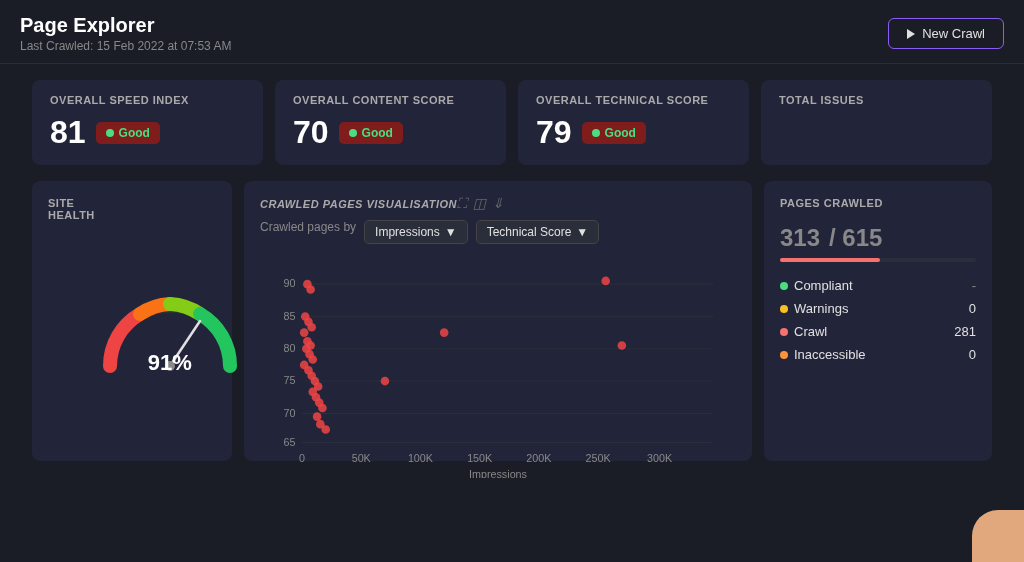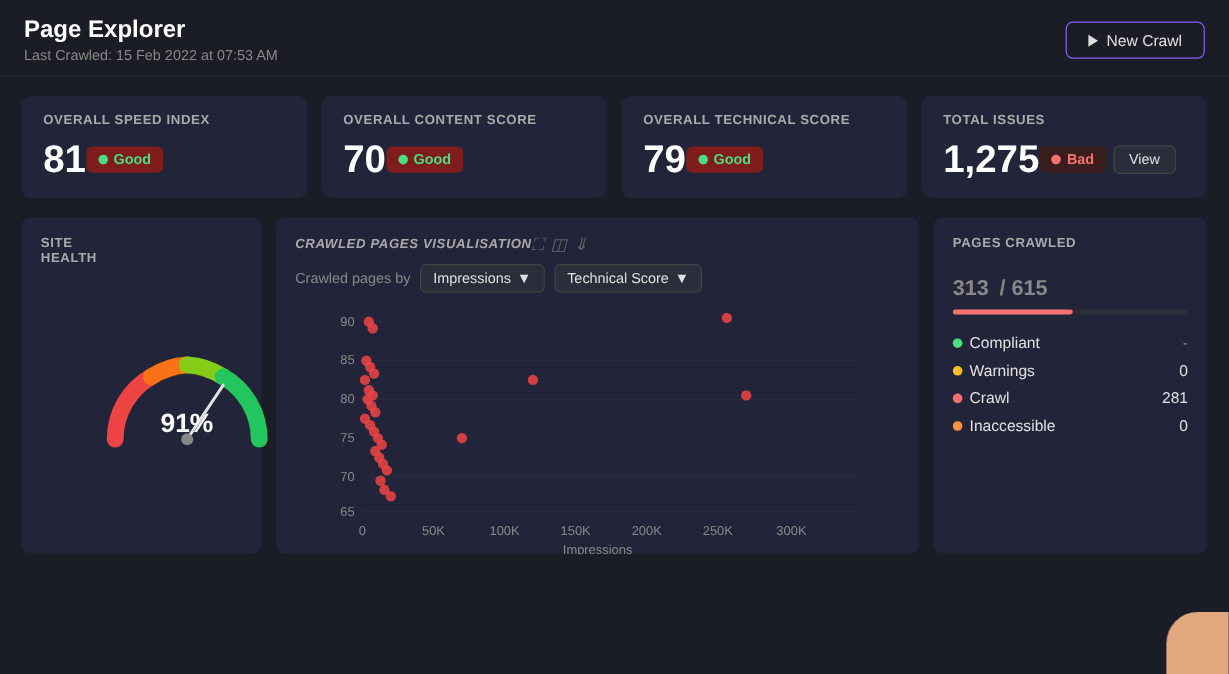--- a/index.html
+++ b/index.html
@@ -47,21 +47,21 @@
       width: 0;
       height: 0;
       border-top: 5px solid transparent;
       border-bottom: 5px solid transparent;
       border-left: 8px solid #e0e0e0;
       display: inline-block;
     }
 
     
     .main {
-      padding: 16px 18px;
+      padding: 16px 32px;
     }
 
     
     .metrics-row {
       display: flex;
       gap: 12px;
       margin-bottom: 16px;
     }
     .metric-card {
       background: #22253a;
@@ -76,20 +76,21 @@
       font-size: 11px;
       font-weight: 600;
       color: #aaa;
       letter-spacing: 0.5px;
       text-transform: uppercase;
       margin-bottom: 8px;
     }
     .metric-value-row {
       display: flex;
       align-items: center;
+      gap: 10px;
     }
     .metric-value {
       font-size: 32px;
       font-weight: 700;
       color: #fff;
     }
     .badge {
       display: flex;
       align-items: center;
       gap: 5px;
@@ -156,21 +157,21 @@
       margin-bottom: 10px;
     }
     .gauge-container {
       position: relative;
       width: 150px;
       height: 100px;
       margin-top: 10px;
     }
     .gauge-text {
       position: absolute;
-      bottom: 10px;
+      bottom: 0;
       left: 50%;
       transform: translateX(-50%);
       font-size: 22px;
       font-weight: 700;
       color: #fff;
     }
     .gauge-badge {
       margin-top: 8px;
     }
 
@@ -242,21 +243,21 @@
       text-transform: uppercase;
       margin-bottom: 8px;
     }
     .pages-crawled-value {
       font-size: 32px;
       font-weight: 700;
       color: #fff;
       margin-bottom: 4px;
     }
     .pages-crawled-value span {
-      font-size: 18px;
+      font-size: 24px;
       color: #888;
     }
     .progress-bar-container {
       background: #2a2d3a;
       border-radius: 3px;
       height: 4px;
       margin-bottom: 16px;
     }
     .progress-bar {
       background: #f87171;
@@ -340,28 +341,20 @@
         <div class="metric-value">79</div>
         <div class="badge badge-good">
           <span class="dot dot-green"></span>
           <span>Good</span>
         </div>
       </div>
     </div>
 
     <div class="metric-card total-issues">
       <div class="metric-label">TOTAL ISSUES</div>
-      <div class="metric-value-row">
-        <div class="metric-value">1,275</div>
-        <div class="badge badge-bad">
-          <span class="dot dot-red"></span>
-          <span>Bad</span>
-        </div>
-        <button class="view-btn">View</button>
-      </div>
     </div>
 
   </div>
 
   <div class="bottom-row">
 
     <div class="site-health-card">
       <div class="site-health-label">SITE HEALTH</div>
       <div class="gauge-container">
         <svg width="150" height="100" viewBox="0 0 150 100">
@@ -389,21 +382,21 @@
 
     <div class="visualisation-card">
       <div class="vis-header">
         <div class="vis-title">CRAWLED PAGES VISUALISATION</div>
         <div class="vis-icons">
           <span class="vis-icon">⛶</span>
           <span class="vis-icon">◫</span>
           <span class="vis-icon">⇓</span>
         </div>
       </div>
-      <div style="display:flex; align-items:center; gap:8px; margin-bottom:8px;">
+      <div style="display:flex; align-items:flex-start; gap:8px; margin-bottom:24px;">
         <span class="vis-label">Crawled pages by</span>
         <button class="select-btn">
           <span>Impressions</span>
           <span>▼</span>
         </button>
         <button class="select-btn">
           <span>Technical Score</span>
           <span>▼</span>
         </button>
       </div>

